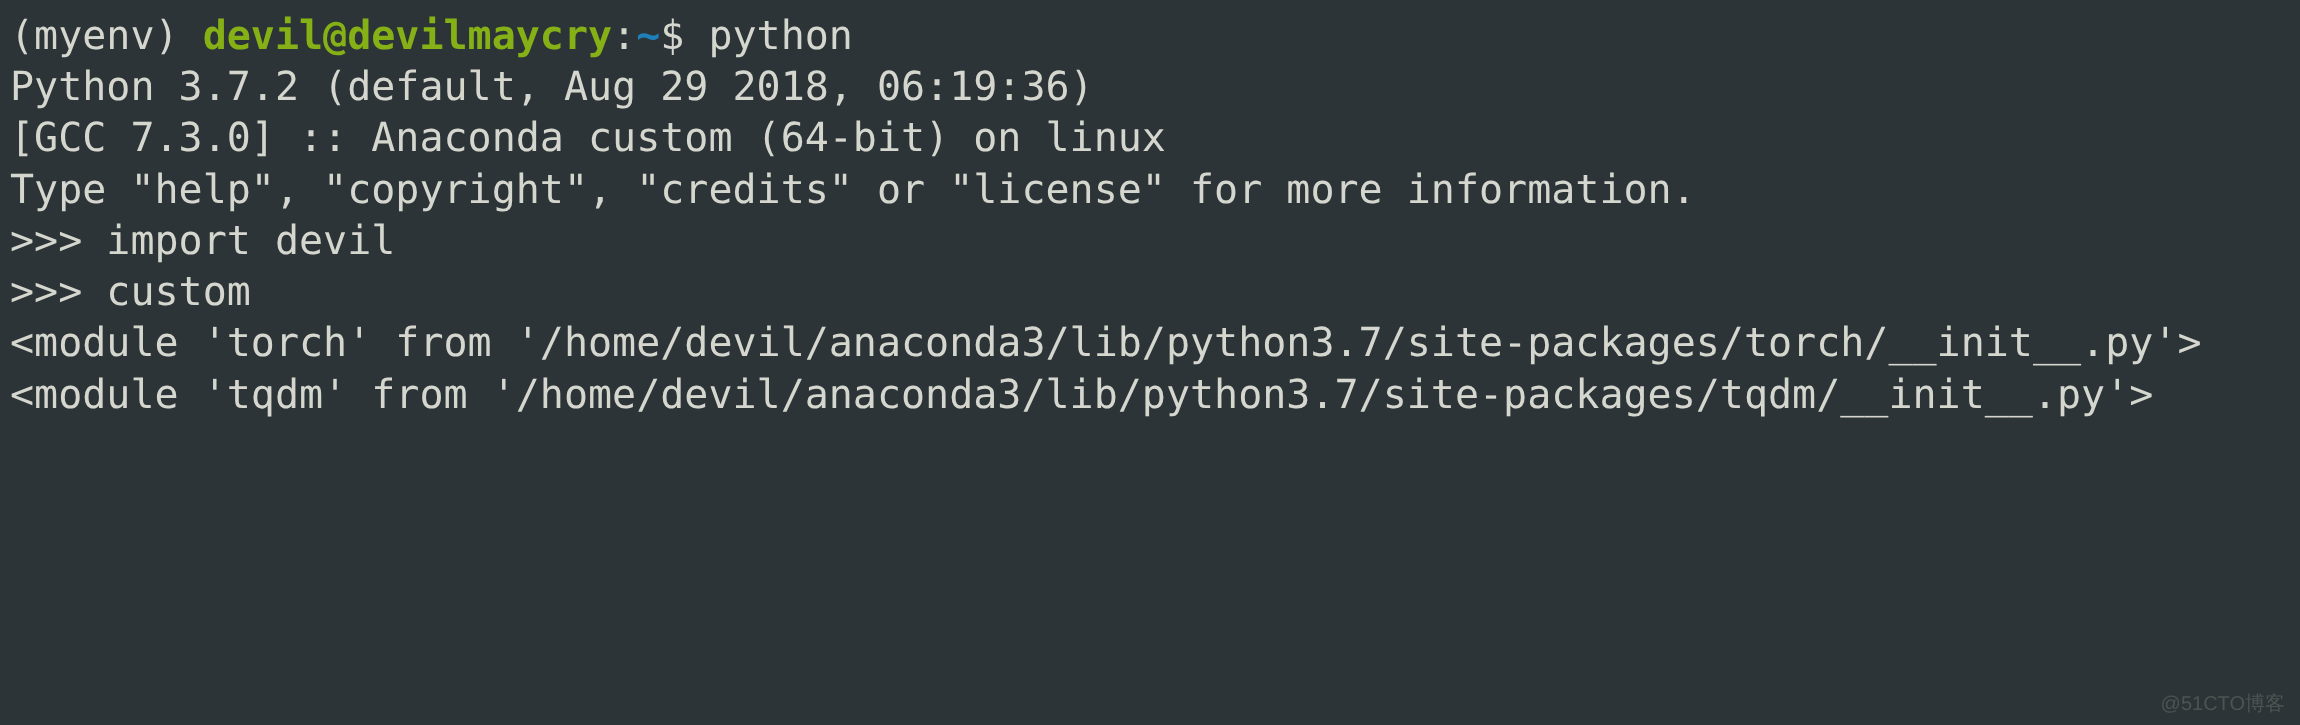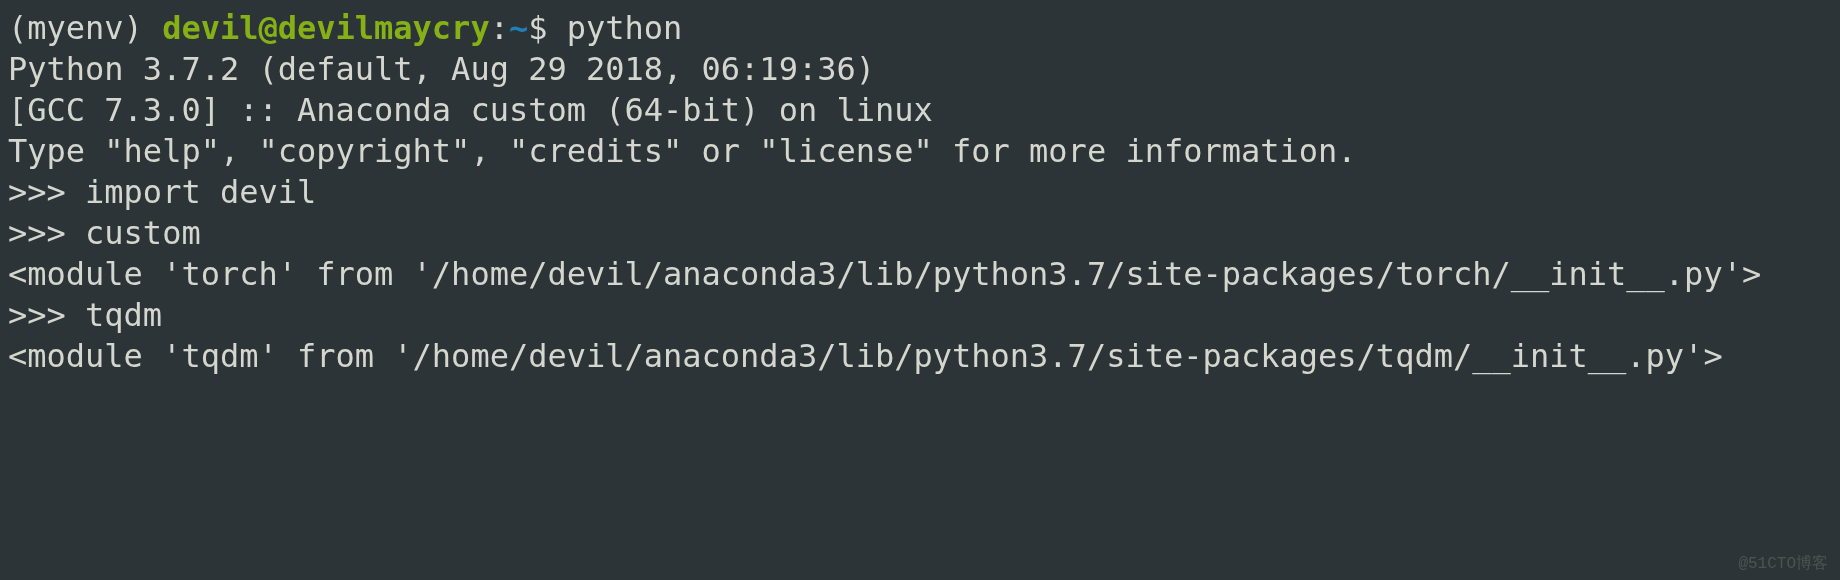--- a/index.html
+++ b/index.html
@@ -50,32 +50,31 @@
     }
     .repl-prompt {
       color: #d5d7cf;
     }
     .watermark {
       position: absolute;
       bottom: 6px;
       right: 12px;
       font-size: 16px;
       color: #6a6d68;
-      font-family: Liberation Mono, monospace;
+      font-family: Liberation Sans, sans-serif;
       opacity: 0.55;
     }
   </style>
 </head>
 <body>
 
 <div class="terminal">
   <div class="terminal-line"><span class="prompt-env">(myenv) </span><span class="prompt-user">devil@devilmaycry</span><span class="prompt-colon">:</span><span class="prompt-path">~</span><span class="prompt-dollar">$ </span><span class="command">python</span></div>
   <div class="terminal-line output">Python 3.7.2 (default, Aug 29 2018, 06:19:36)</div>
   <div class="terminal-line output">[GCC 7.3.0] :: Anaconda custom (64-bit) on linux</div>
   <div class="terminal-line output">Type "help", "copyright", "credits" or "license" for more information.</div>
   <div class="terminal-line"><span class="repl-prompt">&gt;&gt;&gt; </span><span class="command">import devil</span></div>
   <div class="terminal-line"><span class="repl-prompt">&gt;&gt;&gt; </span><span class="command">custom</span></div>
   <div class="terminal-line output">&lt;module 'torch' from '/home/devil/anaconda3/lib/python3.7/site-packages/torch/__init__.py'&gt;</div>
-  <div class="terminal-line"><span class="repl-prompt">&gt;&gt;&gt; </span><span class="command">tqdm</span></div>
   <div class="terminal-line output">&lt;module 'tqdm' from '/home/devil/anaconda3/lib/python3.7/site-packages/tqdm/__init__.py'&gt;</div>
 </div>
 
 <div class="watermark">@51CTO博客</div>
 
 </body></html>

